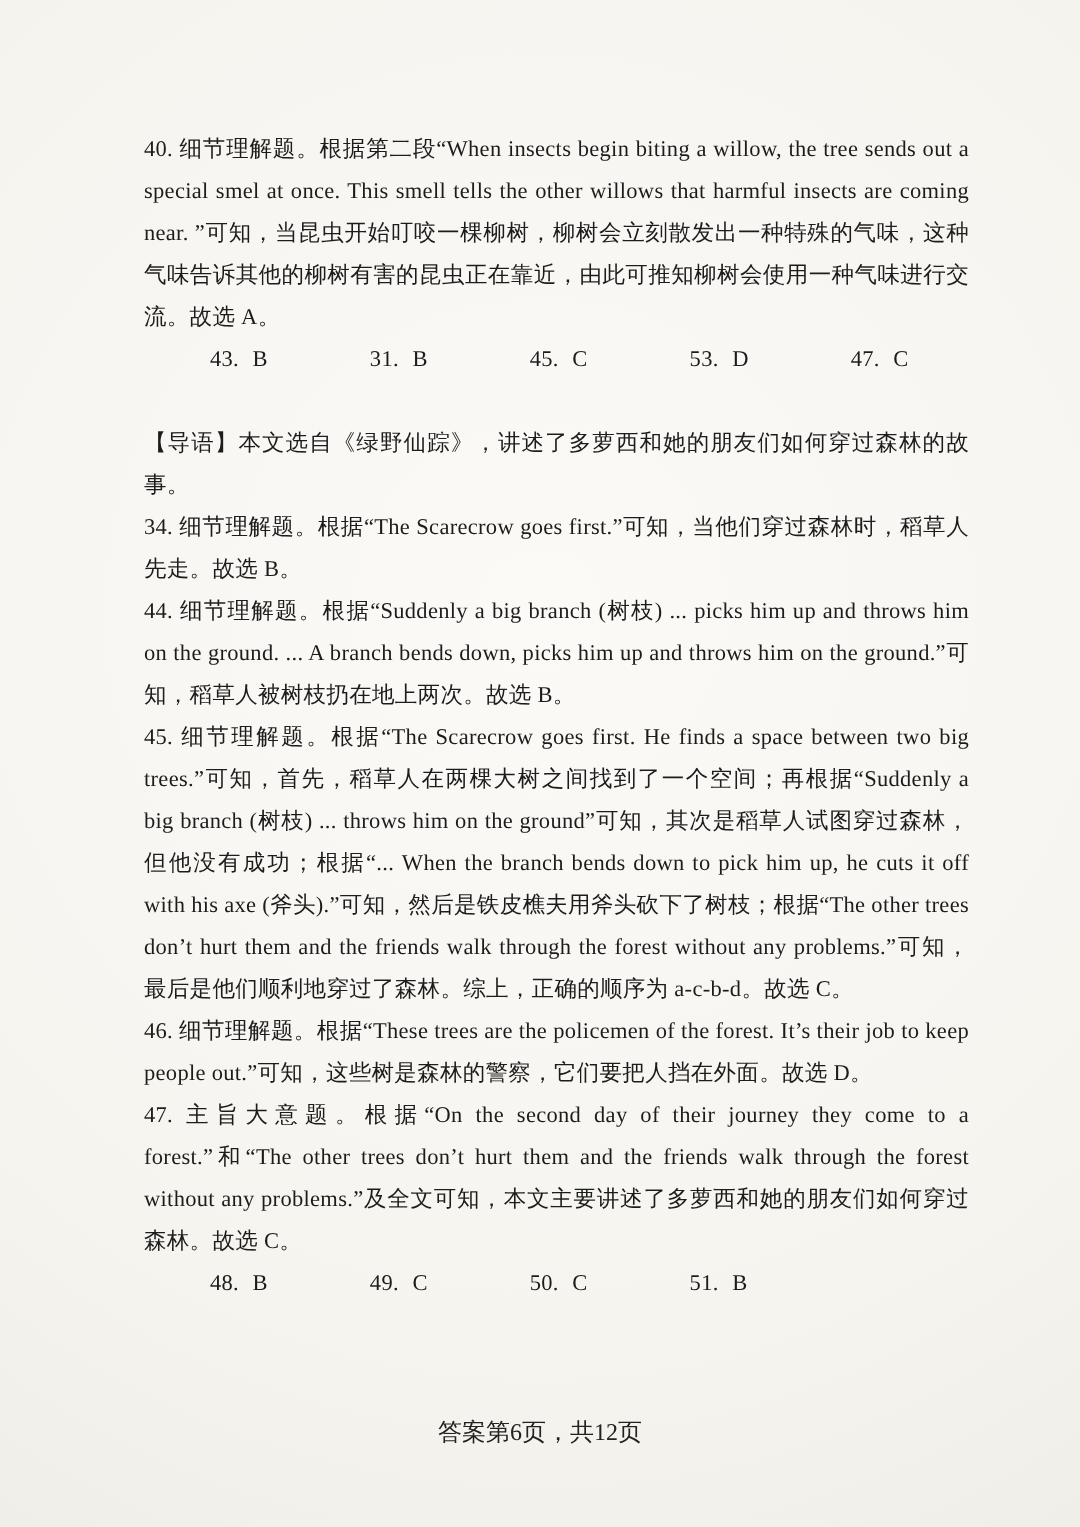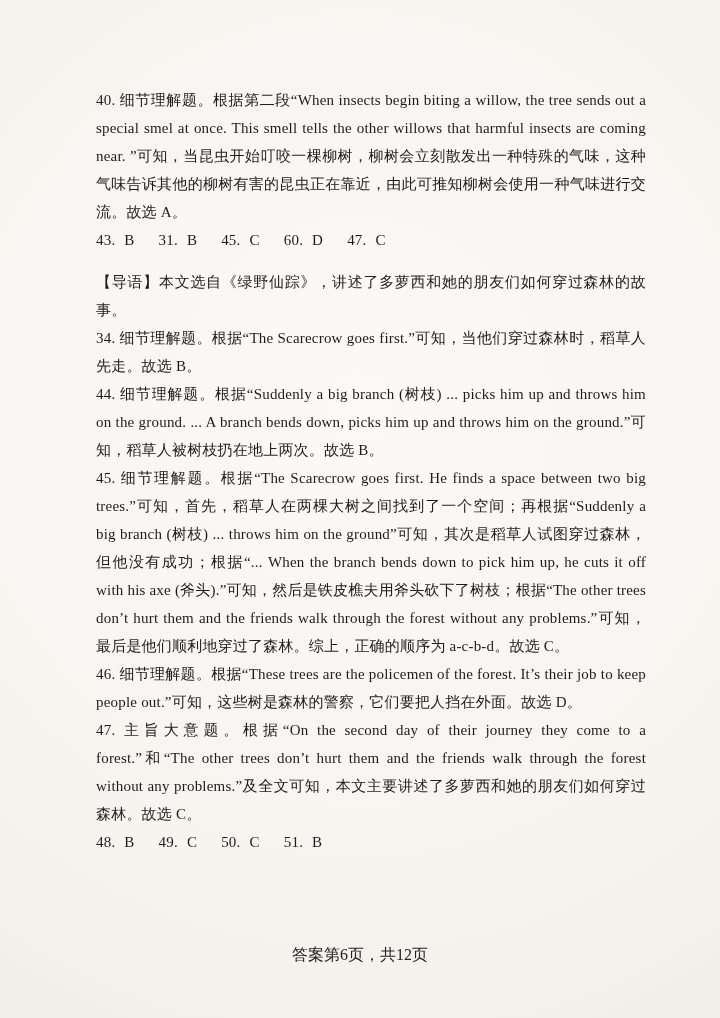--- a/index.html
+++ b/index.html
@@ -16,23 +16,23 @@
     position: absolute;
     top: 86px;
     left: 96px;
     width: 550px;
     font-size: 15px;
     line-height: 28px;
     text-align: justify;
     letter-spacing: 0.2px;
   }
   .para { margin: 0; }
-  .gap { margin-top: 14px; }
+  .gap { margin-top: 28px; }
   .answers-row { display: flex; flex-wrap: wrap; text-align: left; }
-  .ans-item { margin-right: 24px; white-space: nowrap; }
+  .ans-item { margin-right: 24px; white-space: nowrap; margin-left: 44px; }
   .ans-letter { margin-left: 9px; }
   .footer {
     position: absolute;
     bottom: 52px;
     left: 0;
     width: 100%;
     text-align: center;
     font-size: 16px;
     color: #222;
   }
@@ -42,21 +42,21 @@
 
 <div class="page">
   <main class="content">
 
     <p class="para">40. 细节理解题。根据第二段“When insects begin biting a willow, the tree sends out a special smel at once. This smell tells the other willows that harmful insects are coming near. ”可知，当昆虫开始叮咬一棵柳树，柳树会立刻散发出一种特殊的气味，这种气味告诉其他的柳树有害的昆虫正在靠近，由此可推知柳树会使用一种气味进行交流。故选 A。</p>
 
     <p class="para answers-row">
       <span class="ans-item"><span class="ans-num">43.</span><span class="ans-letter">B</span></span>
       <span class="ans-item"><span class="ans-num">31.</span><span class="ans-letter">B</span></span>
       <span class="ans-item"><span class="ans-num">45.</span><span class="ans-letter">C</span></span>
-      <span class="ans-item"><span class="ans-num">60.</span><span class="ans-letter">D</span></span>
+      <span class="ans-item"><span class="ans-num">53.</span><span class="ans-letter">D</span></span>
       <span class="ans-item"><span class="ans-num">47.</span><span class="ans-letter">C</span></span>
     </p>
 
     <p class="para gap">【导语】本文选自《绿野仙踪》，讲述了多萝西和她的朋友们如何穿过森林的故事。</p>
 
     <p class="para">34. 细节理解题。根据“The Scarecrow goes first.”可知，当他们穿过森林时，稻草人先走。故选 B。</p>
     <p class="para">44. 细节理解题。根据“Suddenly a big branch (树枝) ... picks him up and throws him on the ground. ... A branch bends down, picks him up and throws him on the ground.”可知，稻草人被树枝扔在地上两次。故选 B。</p>
     <p class="para">45. 细节理解题。根据“The Scarecrow goes first. He finds a space between two big trees.”可知，首先，稻草人在两棵大树之间找到了一个空间；再根据“Suddenly a big branch (树枝) ... throws him on the ground”可知，其次是稻草人试图穿过森林，但他没有成功；根据“... When the branch bends down to pick him up, he cuts it off with his axe (斧头).”可知，然后是铁皮樵夫用斧头砍下了树枝；根据“The other trees don’t hurt them and the friends walk through the forest without any problems.”可知，最后是他们顺利地穿过了森林。综上，正确的顺序为 a-c-b-d。故选 C。</p>
     <p class="para">46. 细节理解题。根据“These trees are the policemen of the forest. It’s their job to keep people out.”可知，这些树是森林的警察，它们要把人挡在外面。故选 D。</p>
     <p class="para">47. 主旨大意题。根据“On the second day of their journey they come to a forest.”和“The other trees don’t hurt them and the friends walk through the forest without any problems.”及全文可知，本文主要讲述了多萝西和她的朋友们如何穿过森林。故选 C。</p>

